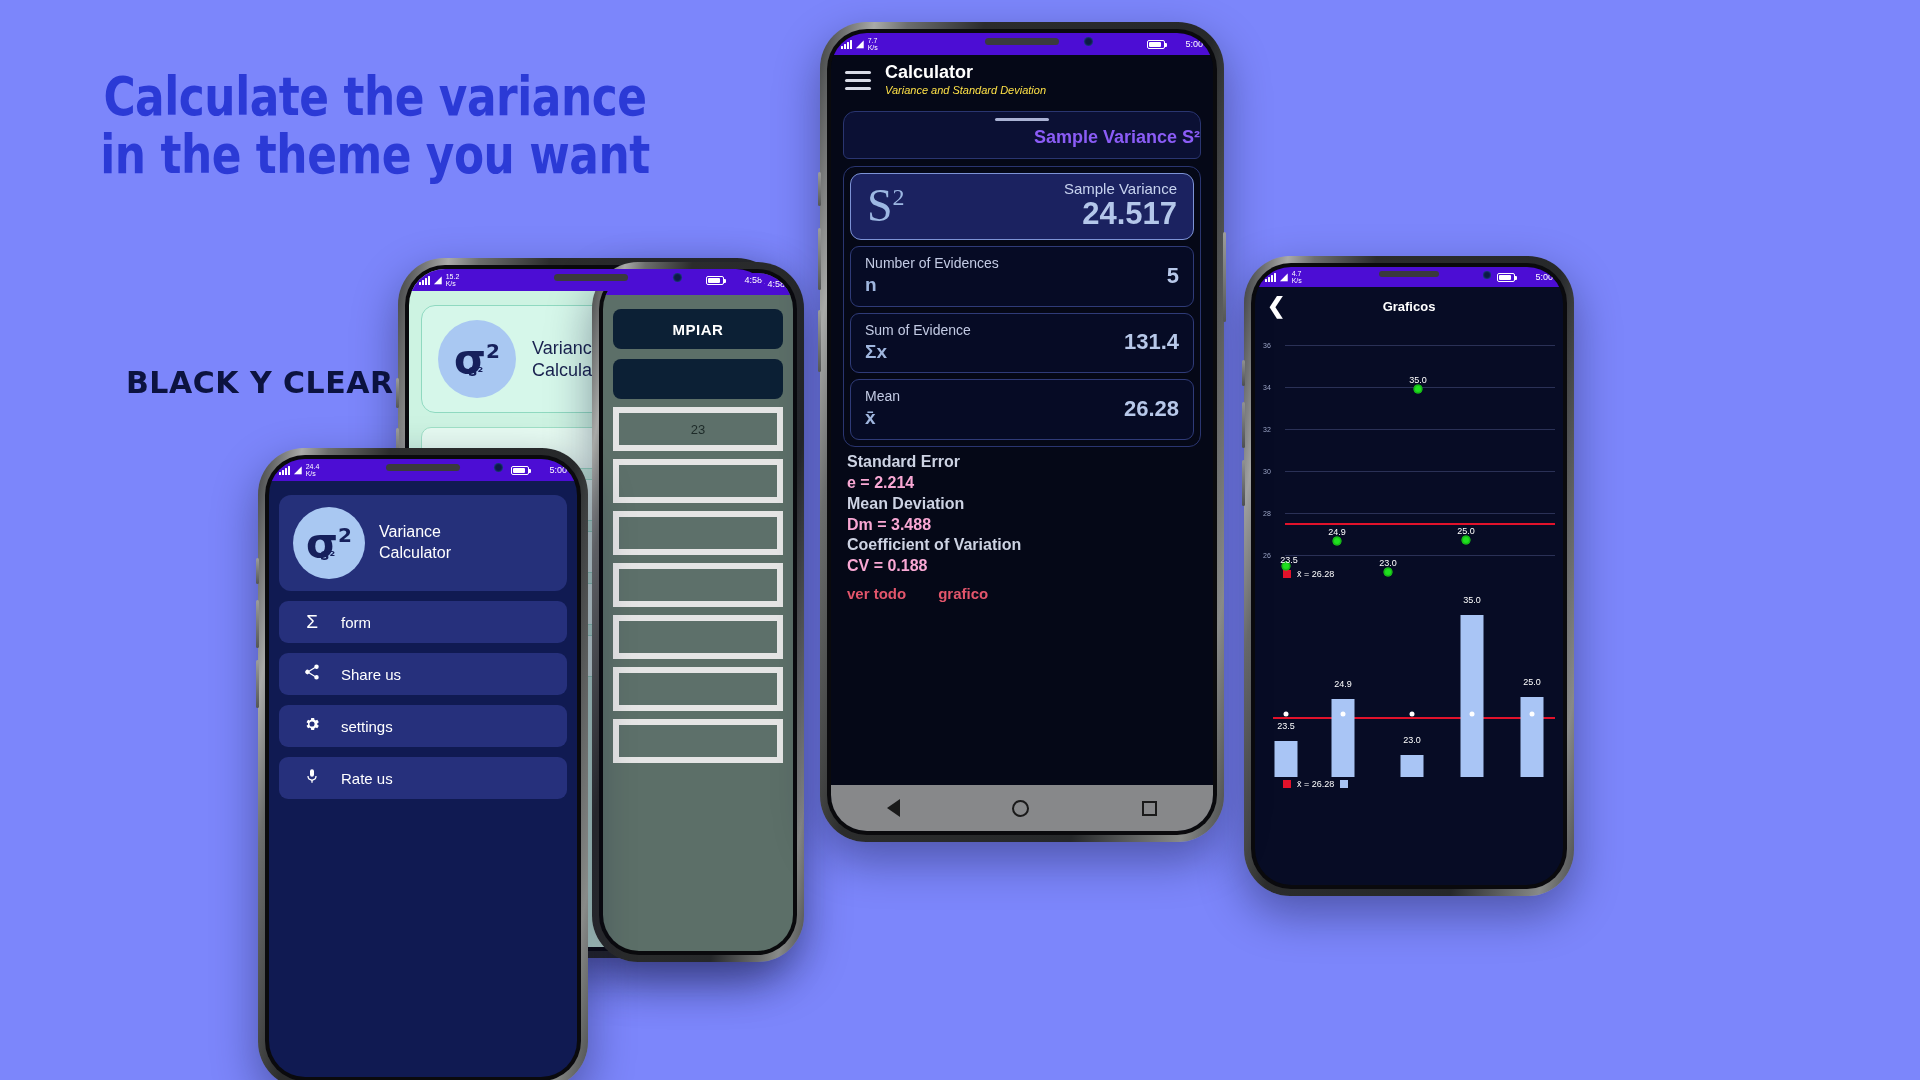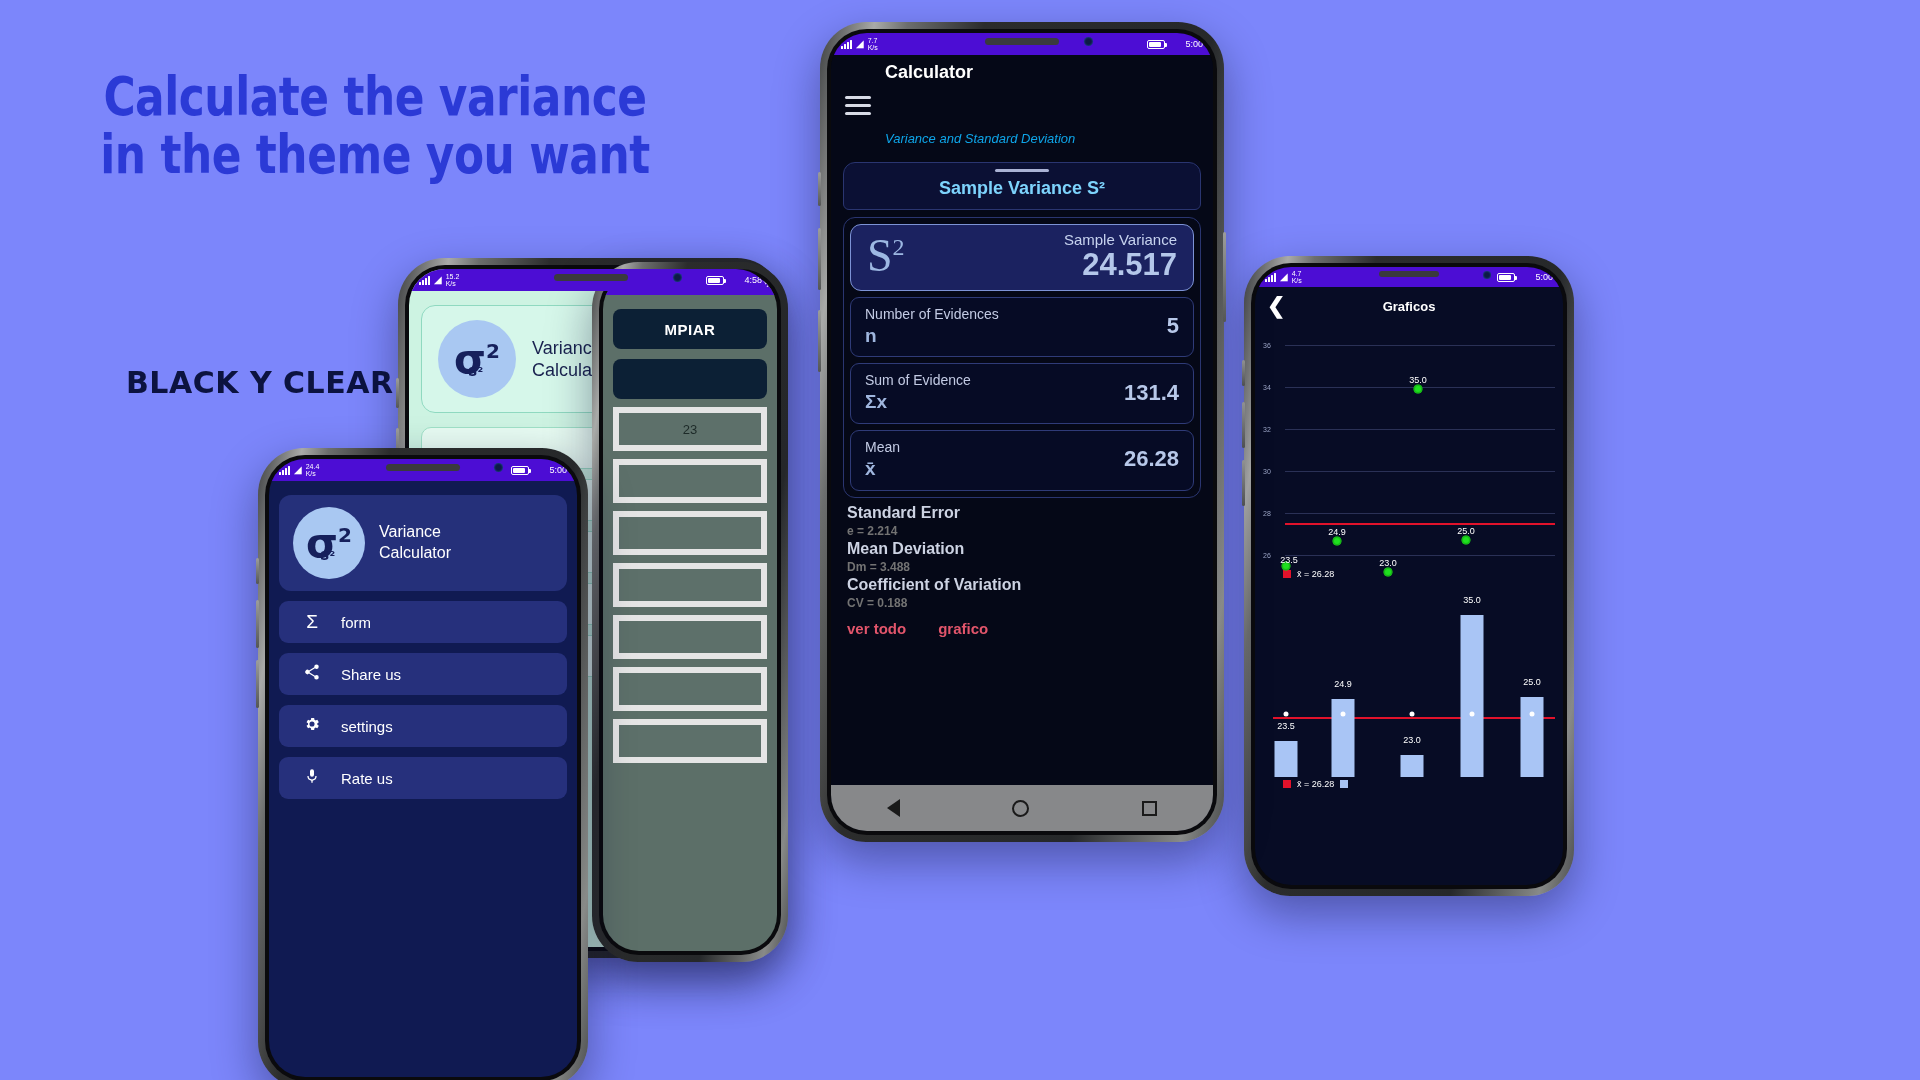--- a/index.html
+++ b/index.html
@@ -118,28 +118,28 @@
   
   #phoneA { left: 820px; top: 22px; width: 404px; height: 820px; }
   #phoneA .screen { background: #050817; }
   .appbar {
     display:flex; align-items:center; gap:14px;
     padding: 8px 14px 10px 14px; background:#050817;
   }
   .burger { width:26px; display:flex; flex-direction:column; gap:5px; cursor:pointer;}
   .burger span { display:block; height:3px; background:#d8dbe6; border-radius:2px;}
   .app-title { color:#ffffff; font-size:18px; font-weight:bold; line-height:1.1;}
-  .app-sub { color:#0ea5e9; font-size:13px; font-style:italic; line-height:1.3;margin-top:48px;}
+  .app-sub { color:#fde047; font-size:11px; font-style:italic; line-height:1.3;}
   .card-head {
     margin: 4px 12px 0 12px; background:#0b1034;
     border:1px solid #2a3570; border-radius:12px 12px 6px 6px;
     text-align:center; padding:6px 0 10px;
   }
   .grab { width:54px;height:3px;background:#aab2d4;border-radius:2px;margin:0 auto 6px;}
-  .card-head-title { color:#7dd3fc; font-size:18px; font-weight:bold;}
+  .card-head-title { color:#8b5cf6; font-size:18px; font-weight:bold;text-align:right;}
   .results { margin: 7px 12px 0; border:1px solid #2a3570; border-radius:12px; padding:6px; }
   .row-hero {
     display:flex; align-items:center; justify-content:space-between;
     background:#1b2260; border:1px solid #7d93d6; border-radius:11px;
     padding: 6px 16px 8px 16px;
     gap: 40px;
   }
   .hero-sym { color:#9db8e3; font-size:46px; font-weight:300; line-height:1; font-family:"Liberation Serif", serif;}
   .hero-sym sup { font-size:24px; }
   .hero-right { text-align:right; }
@@ -148,21 +148,21 @@
   .row-stat {
     display:flex; align-items:center; justify-content:space-between;
     border:1px solid #2f3b78; border-radius:9px;
     padding: 7px 14px 9px 14px; margin-top:6px; background:#060b25;
   }
   .rs-left .rs-lbl { color:#c3cbe4; font-size:14px; line-height:1.35;}
   .rs-left .rs-sym { color:#9fb6de; font-size:19px; font-weight:bold; line-height:1.25;}
   .rs-val { color:#b7c8e9; font-size:22px; font-weight:bold;}
   .extra { padding: 5px 16px 0 16px; }
   .ex-h { color:#cdd3e3; font-size:16px; font-weight:bold; line-height:1.3;}
-  .ex-v { color:#737373; font-size:12px; font-weight:bold; line-height:1.3;}
+  .ex-v { color:#f9a8d4; font-size:16px; font-weight:bold; line-height:1.3;}
   .links { display:flex; gap:32px; padding: 8px 16px 0 16px;}
   .links a { color:#e2556b; font-size:15px; font-weight:bold; text-decoration:none; cursor:pointer;}
 
   
   #phoneB { left: 398px; top: 258px; width: 385px; height: 700px; }
   #phoneB .screen { background: #cdf3e2; }
   .lt-card {
     margin: 14px 12px 0; background:#d6f7ea;
     border:1px solid #8fd9c0; border-radius:14px;
     display:flex; align-items:center; gap:16px; padding:14px 16px;
@@ -181,21 +181,21 @@
     position:absolute; left:14px; top:26px; font-size:13px; font-weight:bold;
   }
   .lt-title { color:#19224f; font-size:18px; line-height:1.25;}
   .lt-item {
     margin: 10px 12px 0; height:42px; border-radius:10px;
     background:#e7fbf2; border:1px solid #9fe0c7;
   }
   .lt-item.first { margin-top:14px; }
 
   
-  #phoneC { left: 592px; top: 262px; width: 196px; height: 700px; }
+  #phoneC { left: 592px; top: 262px; width: 212px; height: 700px; }
   #phoneC .screen { background:#5c6f68; }
   .dk-top { background:#4c0dd4; height:22px; display:flex;align-items:center;justify-content:flex-end;padding:0 8px;color:#fff;font-size:9px;gap:4px;}
   .dk-btn { margin:14px 10px 0; height:40px;border-radius:8px;background:#0c2035;color:#fff;
             display:flex;align-items:center;justify-content:center;font-size:15px;font-weight:bold;letter-spacing:0.5px;}
   .dk-btn2 { margin:10px 10px 0; height:40px;border-radius:8px;background:#0c2035;}
   .dk-cell { margin:8px 10px 0; height:44px;border:6px solid #e5e5e5;background:#5d706a;
              display:flex;align-items:center;justify-content:center;color:#1d2a28;font-size:13px;}
 
   
   #phoneD { left: 258px; top: 448px; width: 330px; height: 640px; }

